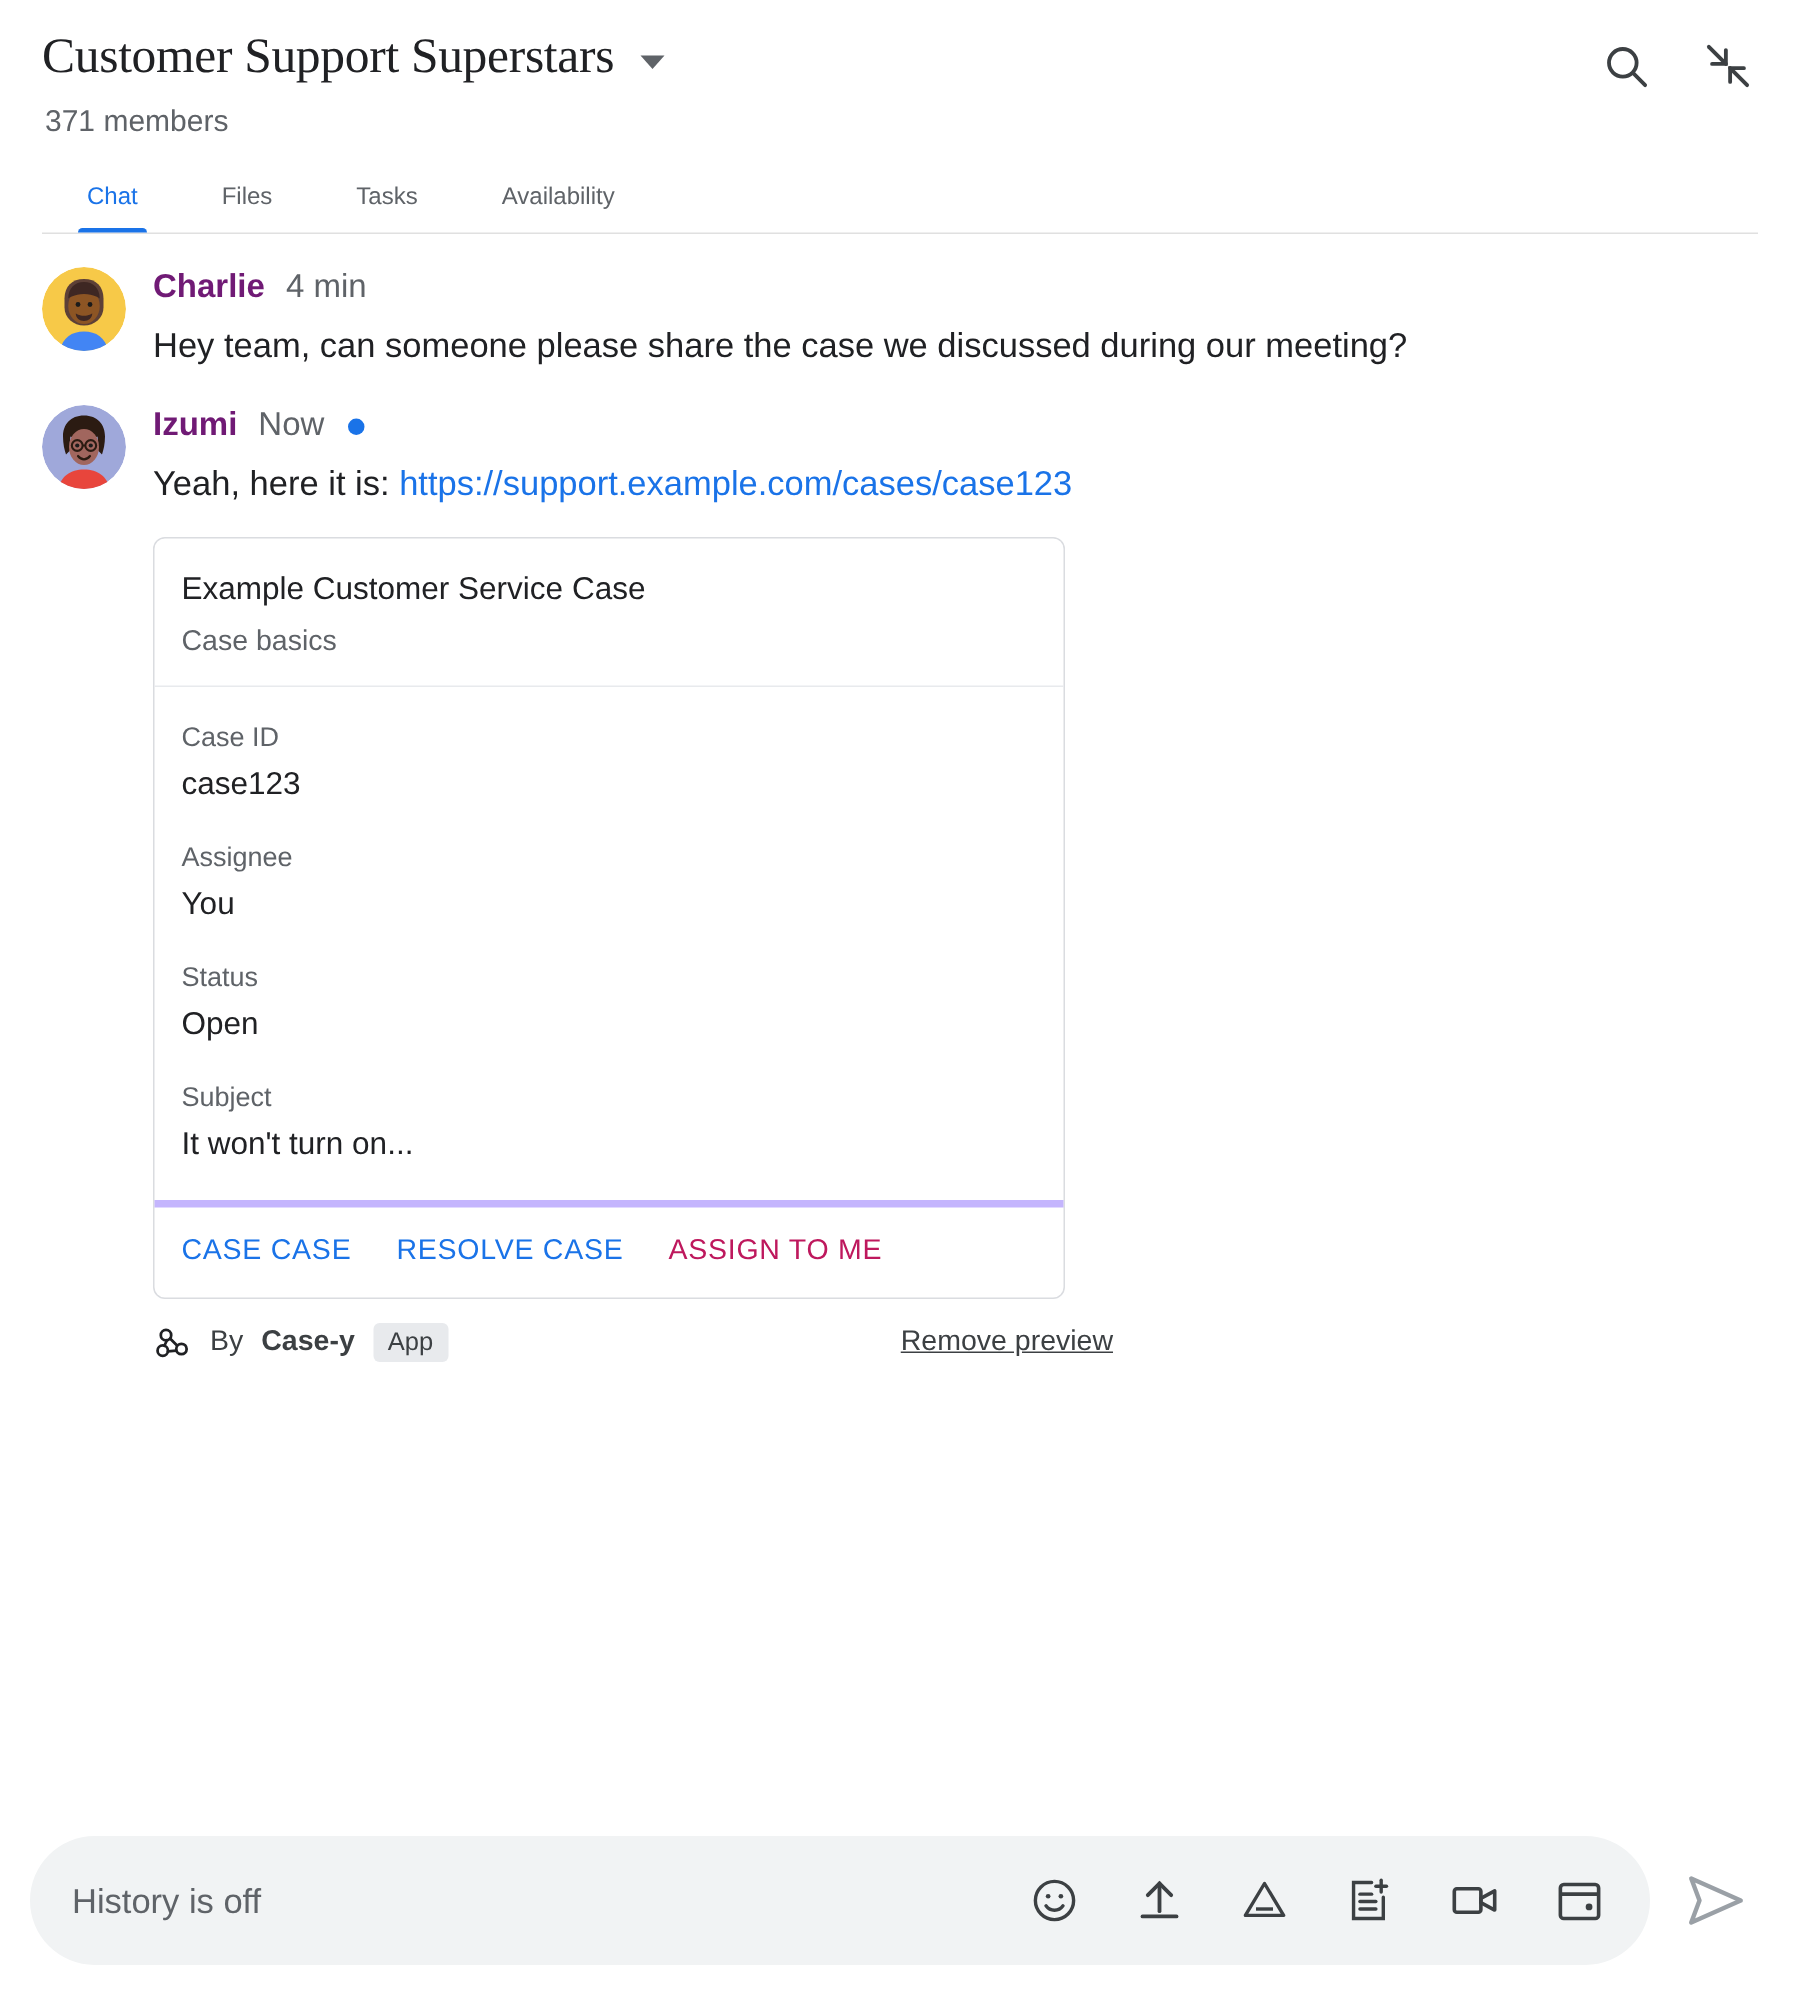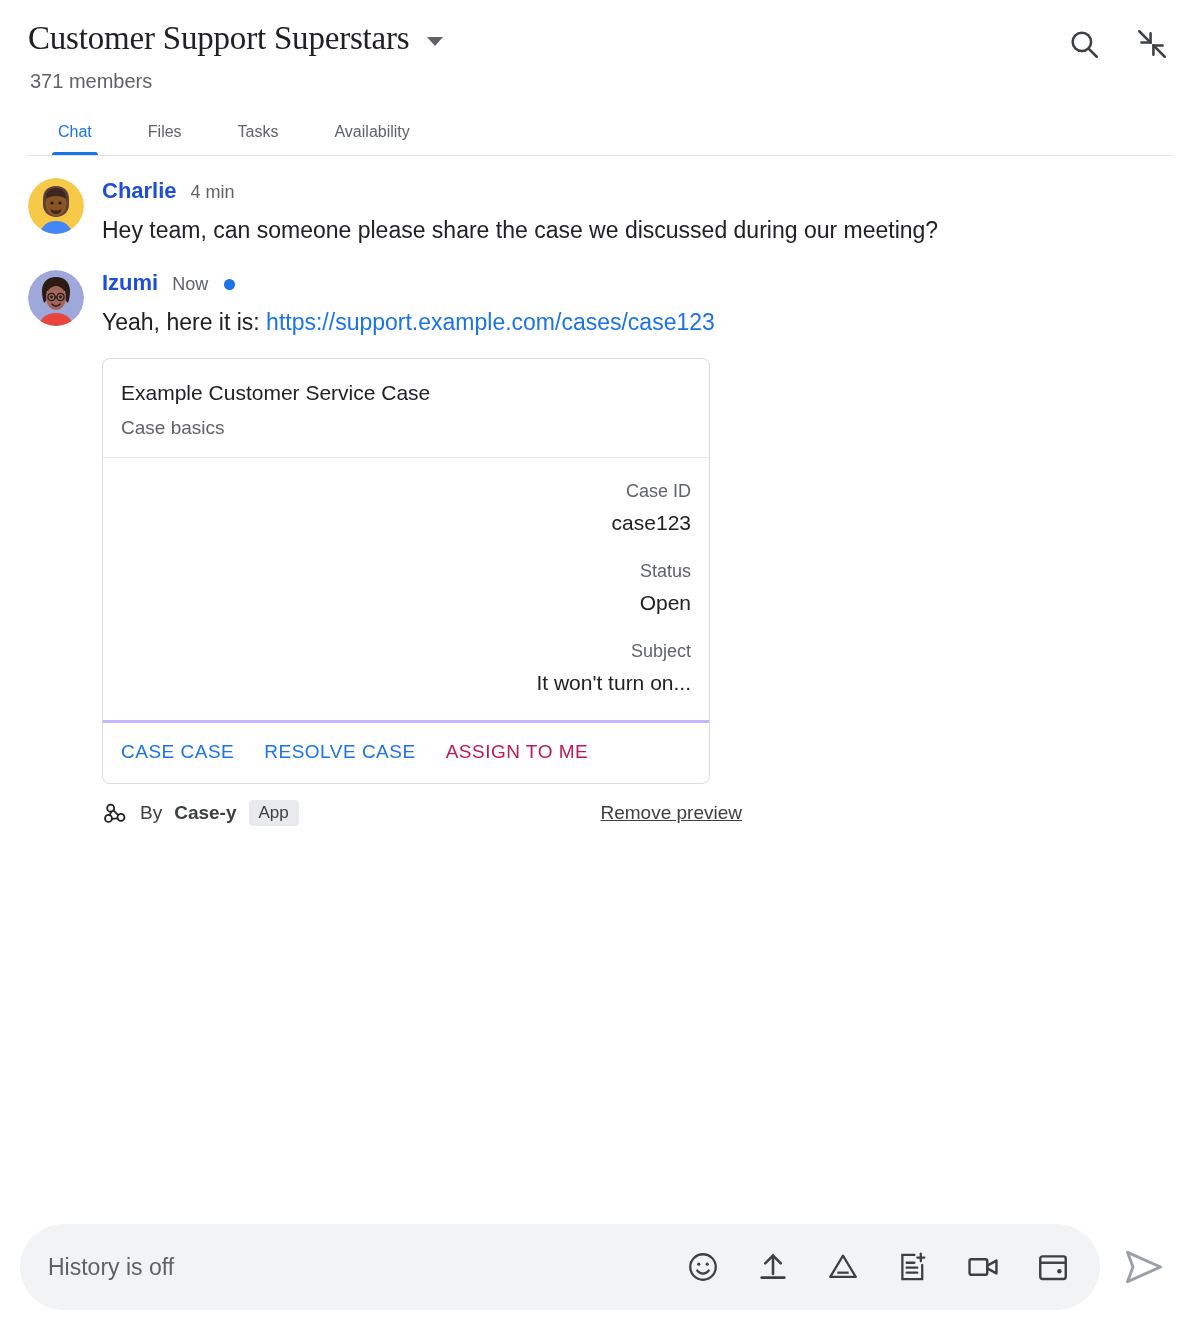--- a/index.html
+++ b/index.html
@@ -120,24 +120,24 @@
   }
   .msg-body { flex: 1 1 auto; min-width: 0; }
   .msg-head {
     display: flex;
     align-items: baseline;
     gap: 14px;
   }
   .sender {
     font-size: 22px;
     font-weight: 700;
-    color: #1d4ed8;
+    color: #701a75;
   }
   .time {
-    font-size: 18px;
+    font-size: 22px;
     color: #5f6368;
   }
   .new-dot {
     width: 11px; height: 11px;
     border-radius: 50%;
     background: #1a73e8;
     display: inline-block;
     margin-left: 2px;
   }
   .msg-text {
@@ -170,22 +170,21 @@
     color: #202124;
     line-height: 28px;
   }
   .card-subtitle {
     font-size: 19px;
     color: #5f6368;
     margin-top: 10px;
   }
   .card-body {
     padding: 20px 18px 18px 18px;
-    border-bottom: 3px solid #c4b5fd;
-    text-align: right;
+    border-bottom: 5px solid #c4b5fd;
   }
   .field { margin-bottom: 20px; }
   .field:last-child { margin-bottom: 4px; }
   .field-label {
     font-size: 18px;
     color: #5f6368;
     line-height: 26px;
   }
   .field-value {
     font-size: 21px;
@@ -365,20 +364,24 @@
 
         <div class="card">
           <div class="card-header">
             <div class="card-title">Example Customer Service Case</div>
             <div class="card-subtitle">Case basics</div>
           </div>
           <div class="card-body">
             <div class="field">
               <div class="field-label">Case ID</div>
               <div class="field-value">case123</div>
+            </div>
+            <div class="field">
+              <div class="field-label">Assignee</div>
+              <div class="field-value">You</div>
             </div>
             <div class="field">
               <div class="field-label">Status</div>
               <div class="field-value">Open</div>
             </div>
             <div class="field">
               <div class="field-label">Subject</div>
               <div class="field-value">It won't turn on...</div>
             </div>
           </div>

